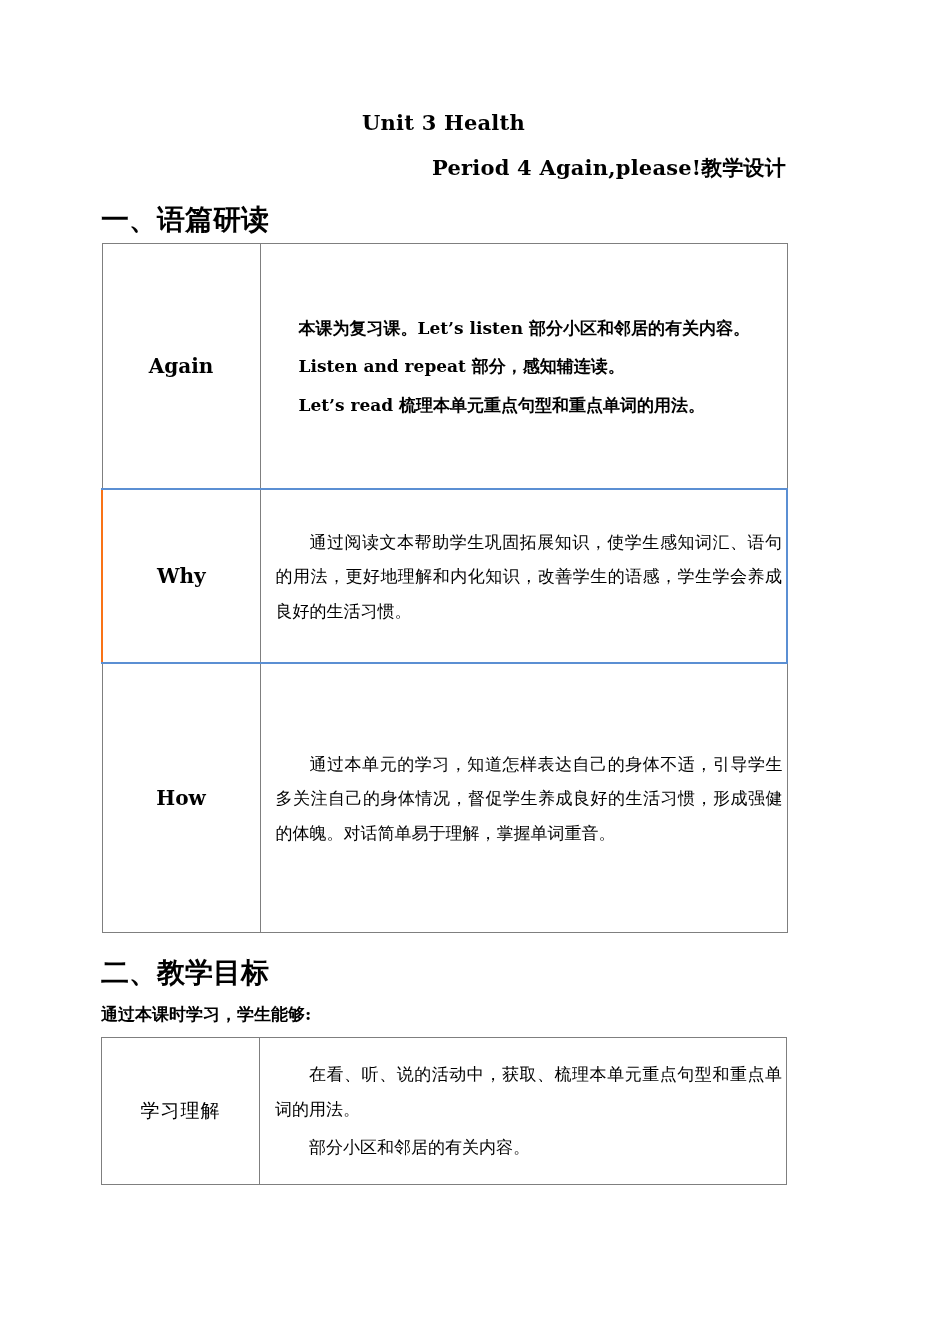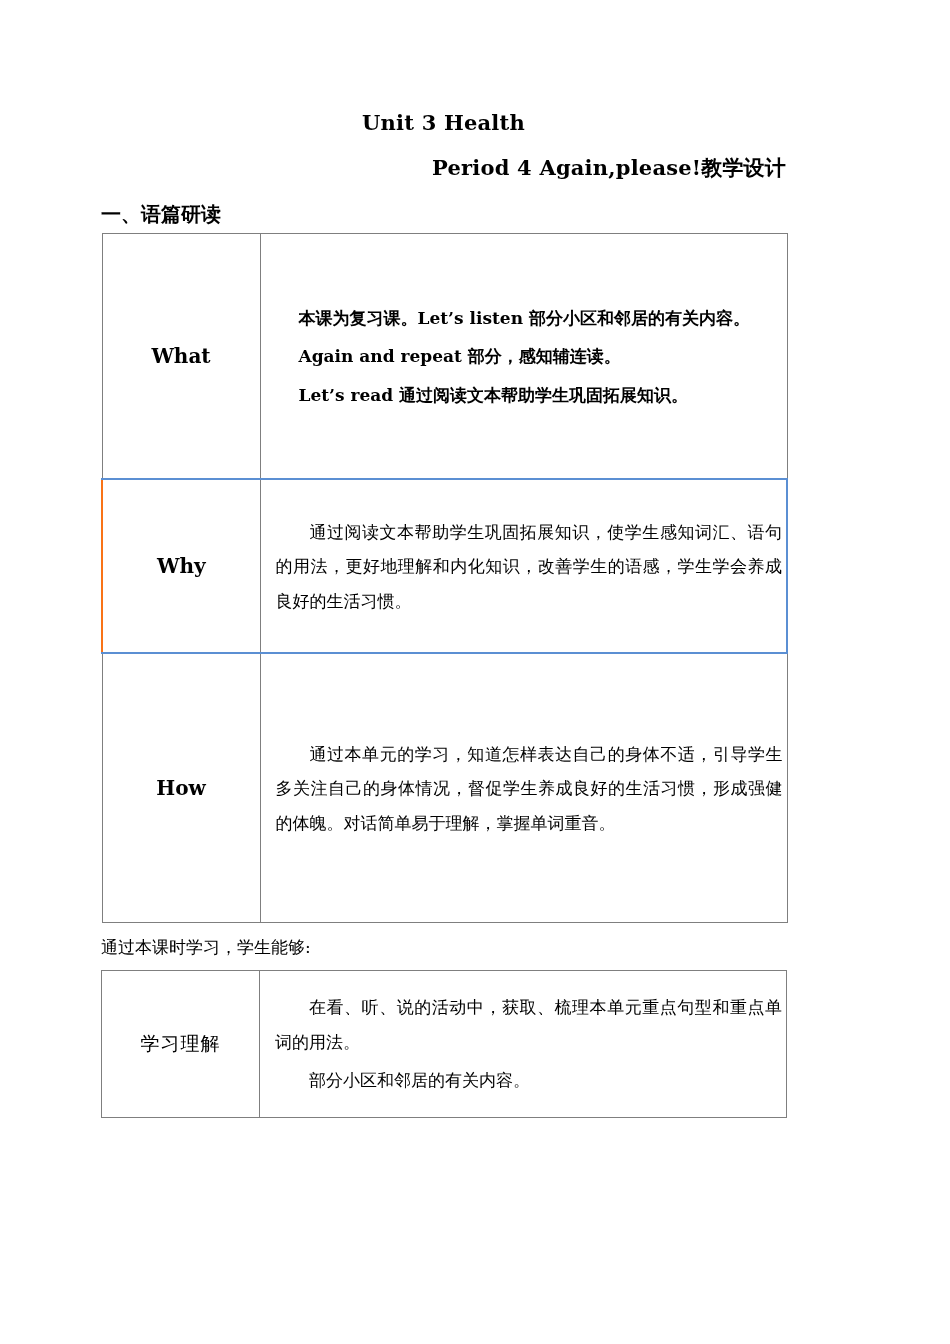--- a/index.html
+++ b/index.html
@@ -40,32 +40,32 @@
     line-height: 1.2;
     letter-spacing: 0.2px;
   }
   .title-1 { margin-top: 110px; }
   .title-2 { margin-top: 20px; text-align: right; }
 
   
   .section-heading {
     font-family: "DejaVu Sans", "Liberation Sans", sans-serif;
     font-weight: bold;
-    font-size: 20px;
+    font-size: 28px;
     line-height: 1.25;
     letter-spacing: 0px;
     margin-top: 22px;
     margin-bottom: 6px;
   }
 
   
   .lead-text {
     font-family: "DejaVu Serif", "Liberation Serif", serif;
     font-size: 17px;
-    font-weight: normal;
+    font-weight: bold;
     line-height: 1.9;
     margin-top: 8px;
     margin-bottom: 6px;
   }
 
   
   table.doc-table {
     border-collapse: collapse;
     width: 685px;
     table-layout: fixed;
@@ -149,26 +149,26 @@
     <div class="doc-title title-1">Unit 3 Health</div>
 
     <div class="doc-title title-2">Period 4 Again,please!教学设计</div>
 
     <div class="section-heading">一、语篇研读</div>
 
     <table class="doc-table table-block-1">
       <tbody>
         <tr class="row-what">
           <td class="label-cell">
-            <span class="label-en">What</span>
+            <span class="label-en">Again</span>
           </td>
           <td class="body-cell">
             <p class="cell-para bold">本课为复习课。Let’s listen 部分小区和邻居的有关内容。</p>
-            <p class="cell-para bold">Again and repeat 部分，感知辅连读。</p>
-            <p class="cell-para bold">Let’s read 通过阅读文本帮助学生巩固拓展知识。</p>
+            <p class="cell-para bold">Listen and repeat 部分，感知辅连读。</p>
+            <p class="cell-para bold">Let’s read 梳理本单元重点句型和重点单词的用法。</p>
           </td>
         </tr>
 
         <tr class="row-why">
           <td class="label-cell">
             <span class="label-en">Why</span>
           </td>
           <td class="body-cell">
             <p class="cell-para normal">通过阅读文本帮助学生巩固拓展知识，使学生感知词汇、语句的用法，更好地理解和内化知识，改善学生的语感，学生学会养成良好的生活习惯。</p>
           </td>
@@ -178,20 +178,21 @@
           <td class="label-cell">
             <span class="label-en">How</span>
           </td>
           <td class="body-cell">
             <p class="cell-para normal">通过本单元的学习，知道怎样表达自己的身体不适，引导学生多关注自己的身体情况，督促学生养成良好的生活习惯，形成强健的体魄。对话简单易于理解，掌握单词重音。</p>
           </td>
         </tr>
       </tbody>
     </table>
 
+    <div class="section-heading">二、教学目标</div>
 
     <div class="lead-text">通过本课时学习，学生能够:</div>
 
     <table class="doc-table table-block-2">
       <tbody>
         <tr class="row-learn">
           <td class="label-cell">
             <span class="label-cn">学习理解</span>
           </td>
           <td class="body-cell">

